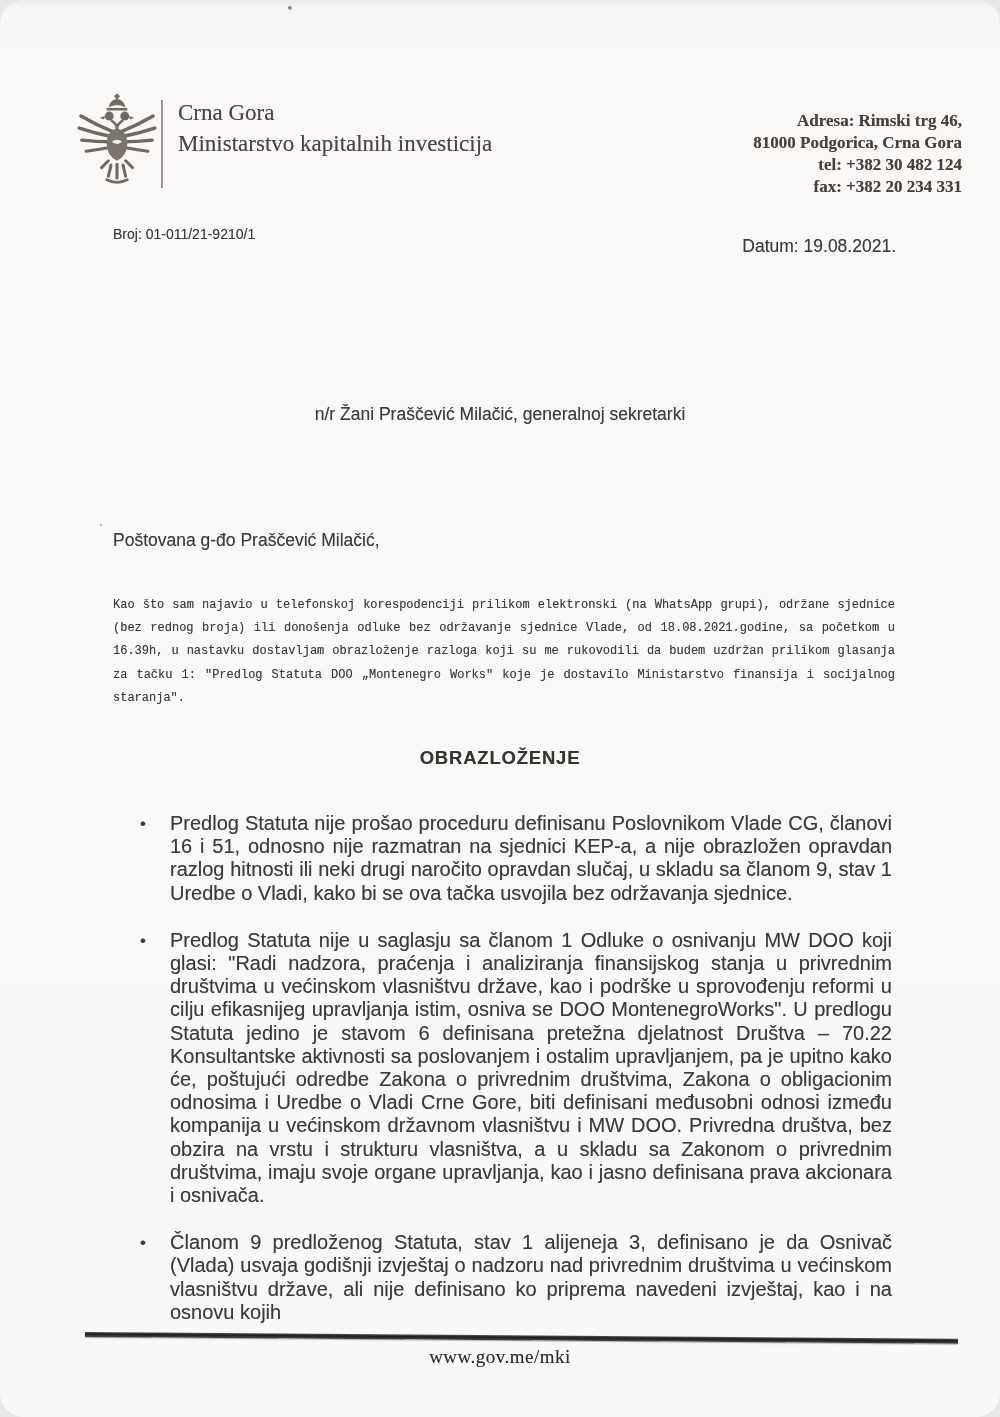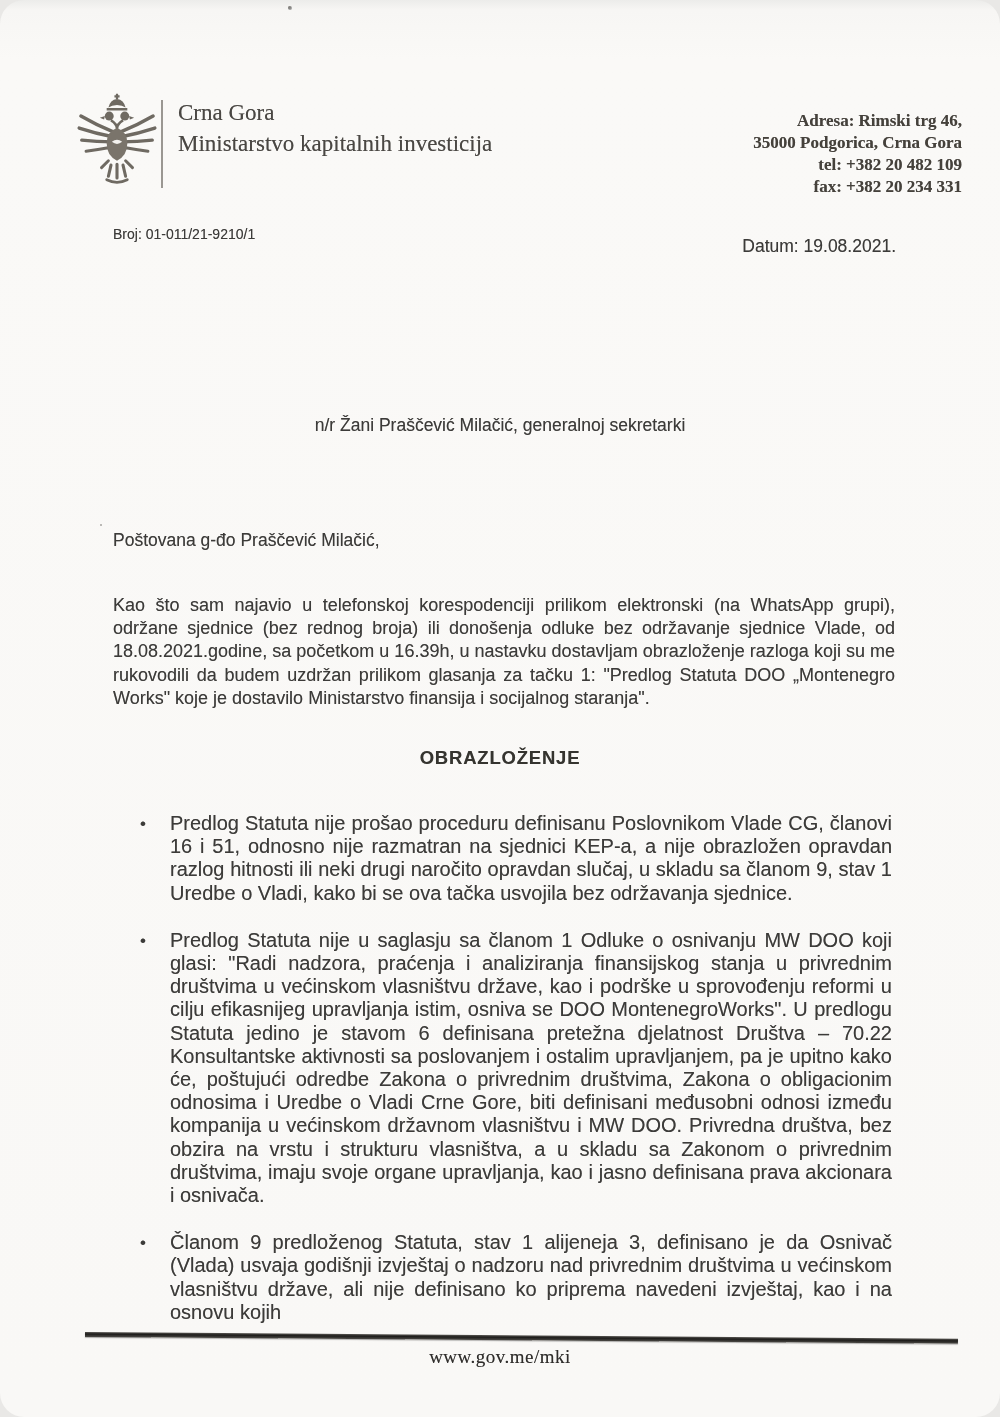--- a/index.html
+++ b/index.html
@@ -20,24 +20,24 @@
   
   .coa{position:absolute;left:74px;top:92px;}
   .hdr-divider{position:absolute;left:161px;top:100px;width:2px;height:88px;background:#9a9792;}
   .ministry{position:absolute;left:178px;top:97px;font-family:"Liberation Serif",serif;color:#4a4743;font-size:23px;line-height:31px;}
   .addr{position:absolute;right:38px;top:110px;text-align:right;font-family:"Liberation Serif",serif;font-weight:bold;color:#45413b;font-size:17px;line-height:22px;}
   
   .broj{position:absolute;left:113px;top:226px;font-size:14px;}
   .datum{position:absolute;right:104px;top:236px;font-size:17.5px;}
   
   .rec-title{position:absolute;left:0;width:1000px;top:371px;text-align:center;font-weight:bold;font-size:18.5px;letter-spacing:.4px;color:#35342f;}
-  .rec-att{position:absolute;left:0;width:1000px;top:404px;text-align:center;font-size:17.5px;margin-top:11px;}
+  .rec-att{position:absolute;left:0;width:1000px;top:404px;text-align:center;font-size:17.5px;}
   
   .salut{position:absolute;left:113px;top:530px;font-size:17.5px;}
-  .intro{position:absolute;left:113px;top:594px;width:782px;font-size:18px;line-height:23.2px;text-align:justify;}
+  .intro{position:absolute;left:113px;top:594px;width:782px;font-size:12px;line-height:23.2px;text-align:justify;font-family:Liberation Mono, monospace;}
   .section-h{position:absolute;left:0;width:1000px;top:747px;text-align:center;font-weight:bold;font-size:18.5px;letter-spacing:.8px;color:#35342f;}
   ul.points{position:absolute;left:140px;top:812px;width:752px;margin:0;padding:0;list-style:none;}
   ul.points li{position:relative;padding-left:30px;margin-bottom:24px;font-size:20px;line-height:23.2px;text-align:justify;}
   ul.points li::before{content:"•";position:absolute;left:0;top:0;font-size:17px;color:#3c3b39;}
   ul.points li.gap{}
   
   .foot-rule{position:absolute;left:85px;top:1332px;width:873px;height:5px;background:linear-gradient(180deg,#55534f,#1e1d1b 40%,#4d4b47);transform:rotate(0.45deg);transform-origin:0 50%;box-shadow:0 1px 1px rgba(60,60,60,.35);}
   .foot-url{position:absolute;left:0;width:1000px;top:1346px;text-align:center;font-family:"Liberation Serif",serif;font-size:19px;color:#2f2d2b;letter-spacing:.5px;}
   .speck{position:absolute;border-radius:50%;background:rgba(110,108,104,.6);}
 </style>
@@ -78,22 +78,22 @@
       <path d="M38 102 q12 6 24 0" stroke="#6f6a62" stroke-width="3.2" fill="none" stroke-linecap="round"></path>
     </svg>
   </div>
   <div class="hdr-divider"></div>
   <div class="ministry">
     <div>Crna Gora</div>
     <div>Ministarstvo kapitalnih investicija</div>
   </div>
   <div class="addr">
     <div>Adresa: Rimski trg 46,</div>
-    <div>35000 Podgorica, Crna Gora</div>
-    <div>tel: +382 20 482 109</div>
+    <div>81000 Podgorica, Crna Gora</div>
+    <div>tel: +382 30 482 124</div>
     <div>fax: +382 20 234 331</div>
   </div>
 
   <div class="broj">Broj: 01-011/21-9210/1</div>
   <div class="datum">Datum: 19.08.2021.</div>
 
   <div class="rec-att">n/r Žani Praščević Milačić, generalnoj sekretarki</div>
 
   <div class="salut">Poštovana g-đo Praščević Milačić,</div>
   <div class="intro">Kao što sam najavio u telefonskoj korespodenciji prilikom elektronski (na WhatsApp grupi), održane sjednice (bez rednog broja) ili donošenja odluke bez održavanje sjednice Vlade, od 18.08.2021.godine, sa početkom u 16.39h, u nastavku dostavljam obrazloženje razloga koji su me rukovodili da budem uzdržan prilikom glasanja za tačku 1: "Predlog Statuta DOO „Montenegro Works" koje je dostavilo Ministarstvo finansija i socijalnog staranja".</div>

